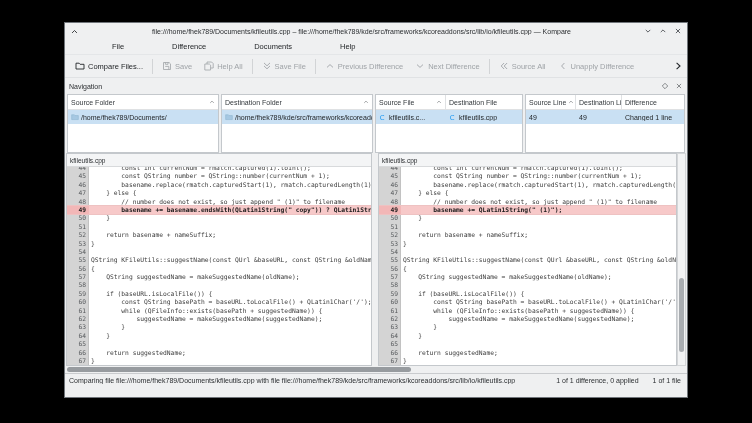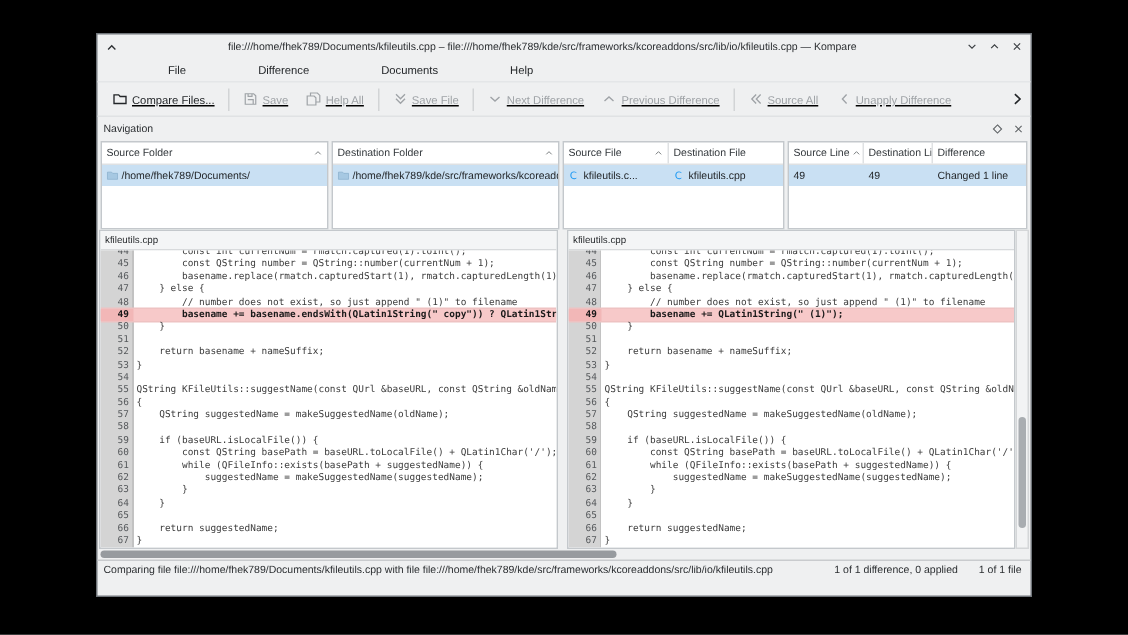--- a/index.html
+++ b/index.html
@@ -16,21 +16,21 @@
   .winctl span { width:8px; height:8px; display:inline-block; }
   svg { display:block; width:100%; height:100%; }
 
   
   .menubar { height:15px; display:flex; align-items:center; padding:0 5px; flex:none; }
   .menu-item { font-size:7.5px; color:#232629; padding:2px 6px;margin-left:36px; }
 
   
   .toolbar { height:24px; display:flex; align-items:center; padding:0 4px; flex:none;
              border-top:1px solid #e4e6e8; border-bottom:1px solid #e0e2e4; }
-  .tb-items { display:flex; align-items:center; height:100%; flex:1; overflow:hidden;text-decoration:underline; }
+  .tb-items { display:flex; align-items:center; height:100%; flex:1; overflow:hidden; }
   .tb-item { display:flex; align-items:center; gap:3px; font-size:7.5px; color:#232629;
              padding:0 6px; height:20px; white-space:nowrap; }
   .tb-item.disabled { color:#9fa3a7;justify-content:flex-end; }
   .tb-ic { width:10px; height:10px; flex:none; }
   .tb-sep { width:1px; height:15px; background:#d2d4d6; margin:0 3px; flex:none; }
   .tb-overflow { width:10px; height:10px; color:#232629; flex:none; margin-left:auto; }
 
   
   .dock-title { height:16px; display:flex; align-items:center; padding:0 4px; flex:none; }
   .dock-title .lbl { font-size:7px; color:#2b2e31; flex:1; }
@@ -152,32 +152,32 @@
             <svg viewBox="0 0 10 10">
               <path d="M2 4.9 5 7.8 8 4.9 M2 1.9 5 4.8 8 1.9" fill="none" stroke="currentColor" stroke-width="0.9"></path>
             </svg>
           </span>
           <span>Save File</span>
         </div>
         <div class="tb-sep"></div>
         <div class="tb-item disabled">
           <span class="tb-ic">
             <svg viewBox="0 0 10 10">
+              <path d="M2 6.4 5 3.6 8 6.4" fill="none" stroke="currentColor" stroke-width="0.9"></path>
+            </svg>
+          </span>
+          <span>Previous Difference</span>
+        </div>
+        <div class="tb-item disabled">
+          <span class="tb-ic">
+            <svg viewBox="0 0 10 10">
               <path d="M2 3.6 5 6.4 8 3.6" fill="none" stroke="currentColor" stroke-width="0.9"></path>
             </svg>
           </span>
           <span>Next Difference</span>
-        </div>
-        <div class="tb-item disabled">
-          <span class="tb-ic">
-            <svg viewBox="0 0 10 10">
-              <path d="M2 6.4 5 3.6 8 6.4" fill="none" stroke="currentColor" stroke-width="0.9"></path>
-            </svg>
-          </span>
-          <span>Previous Difference</span>
         </div>
         <div class="tb-sep"></div>
         <div class="tb-item disabled">
           <span class="tb-ic">
             <svg viewBox="0 0 10 10">
               <path d="M5.1 2 2.2 5 5.1 8 M8.1 2 5.2 5 8.1 8" fill="none" stroke="currentColor" stroke-width="0.9"></path>
             </svg>
           </span>
           <span>Source All</span>
         </div>

